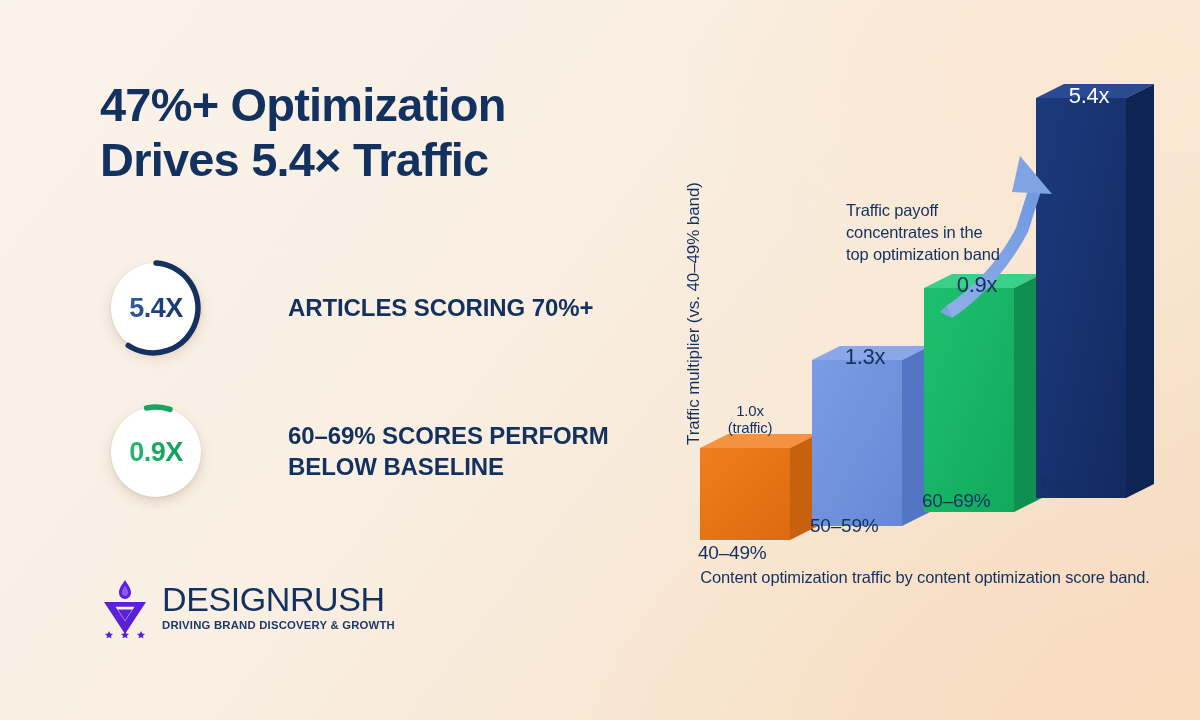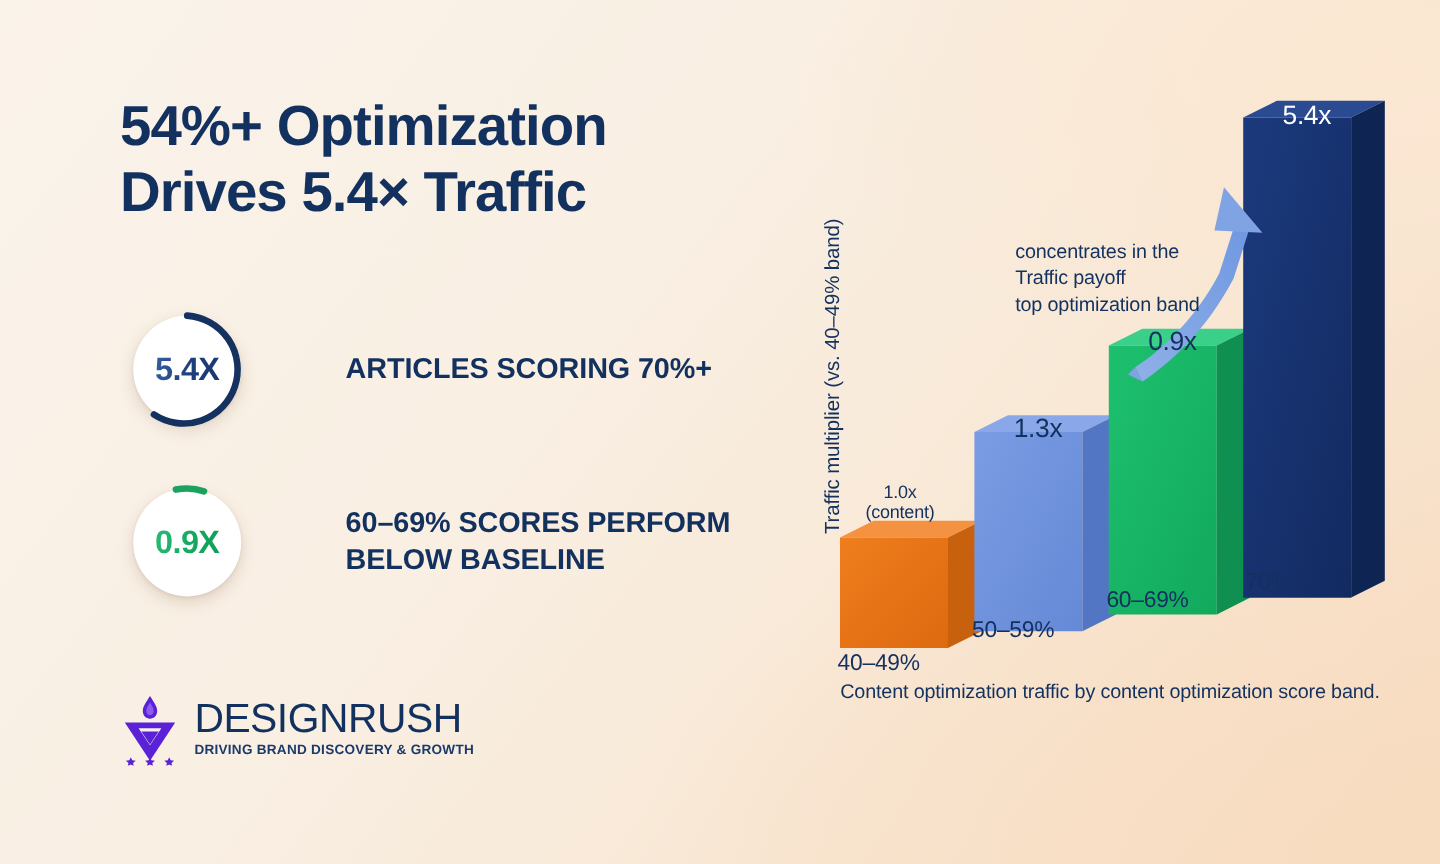--- a/index.html
+++ b/index.html
@@ -104,21 +104,21 @@
     position:absolute;left:660px;top:568px;width:530px;text-align:center;
     color:#12315f;font-size:16.5px;font-weight:400;letter-spacing:-0.15px;
   }
 </style>
 </head>
 <body>
 
 <div id="stage">
 
   <div id="title">
-    <span class="ln">54%+ Optimization</span>
+    <span class="ln">47%+ Optimization</span>
     <span class="ln">Drives 5.4× Traffic</span>
   </div>
 
   <div class="stat-row" id="stat-0">
     <div class="badge">
       <div class="disc"></div>
       <svg viewBox="0 0 104 104">
         <path d="M 52 7 A 45 45 0 1 1 24.3 89.5" fill="none" stroke="#15315f" stroke-width="5.5" stroke-linecap="round"></path>
       </svg>
       <div class="val" id="badge-val-0">5.4X</div>
@@ -224,36 +224,36 @@
                  L 392 128
                  L 378 172
                  C 356 214, 326 242, 302 258 Z" fill="url(#gArrow)"></path>
         <polygon points="370,96 402,134 362,132" fill="#7fa3e3"></polygon>
         <polygon points="296,246 302,258 290,252" fill="#7fa3e3"></polygon>
       </g>
     </svg>
 
     <div class="bar-dlabel" style="left:54px;top:343px;width:92px;">
       <span>1.0x</span><br>
-      <span>(content)</span>
+      <span>(traffic)</span>
     </div>
 
     <div class="bar-vlabel" style="left:170px;top:284px;width:90px;">1.3x</div>
 
     <div class="bar-vlabel" style="left:282px;top:212px;width:90px;">0.9x</div>
 
     <div class="bar-vlabel on-dark" style="left:394px;top:23px;width:90px;">5.4x</div>
 
     <div class="cat-label" style="left:48px;top:482px;width:126px;">40–49%</div>
     <div class="cat-label" style="left:160px;top:455px;width:126px;">50–59%</div>
     <div class="cat-label" style="left:272px;top:430px;width:126px;">60–69%</div>
     <div class="cat-label" style="left:388px;top:415px;width:126px;">70%+</div>
 
     <div id="annotation">
+      <span class="ln">Traffic payoff</span>
       <span class="ln">concentrates in the</span>
-      <span class="ln">Traffic payoff</span>
       <span class="ln">top optimization band</span>
     </div>
   </div>
 
   <div id="caption">Content optimization traffic by content optimization score band.</div>
 
 </div>
 
 </body></html>

